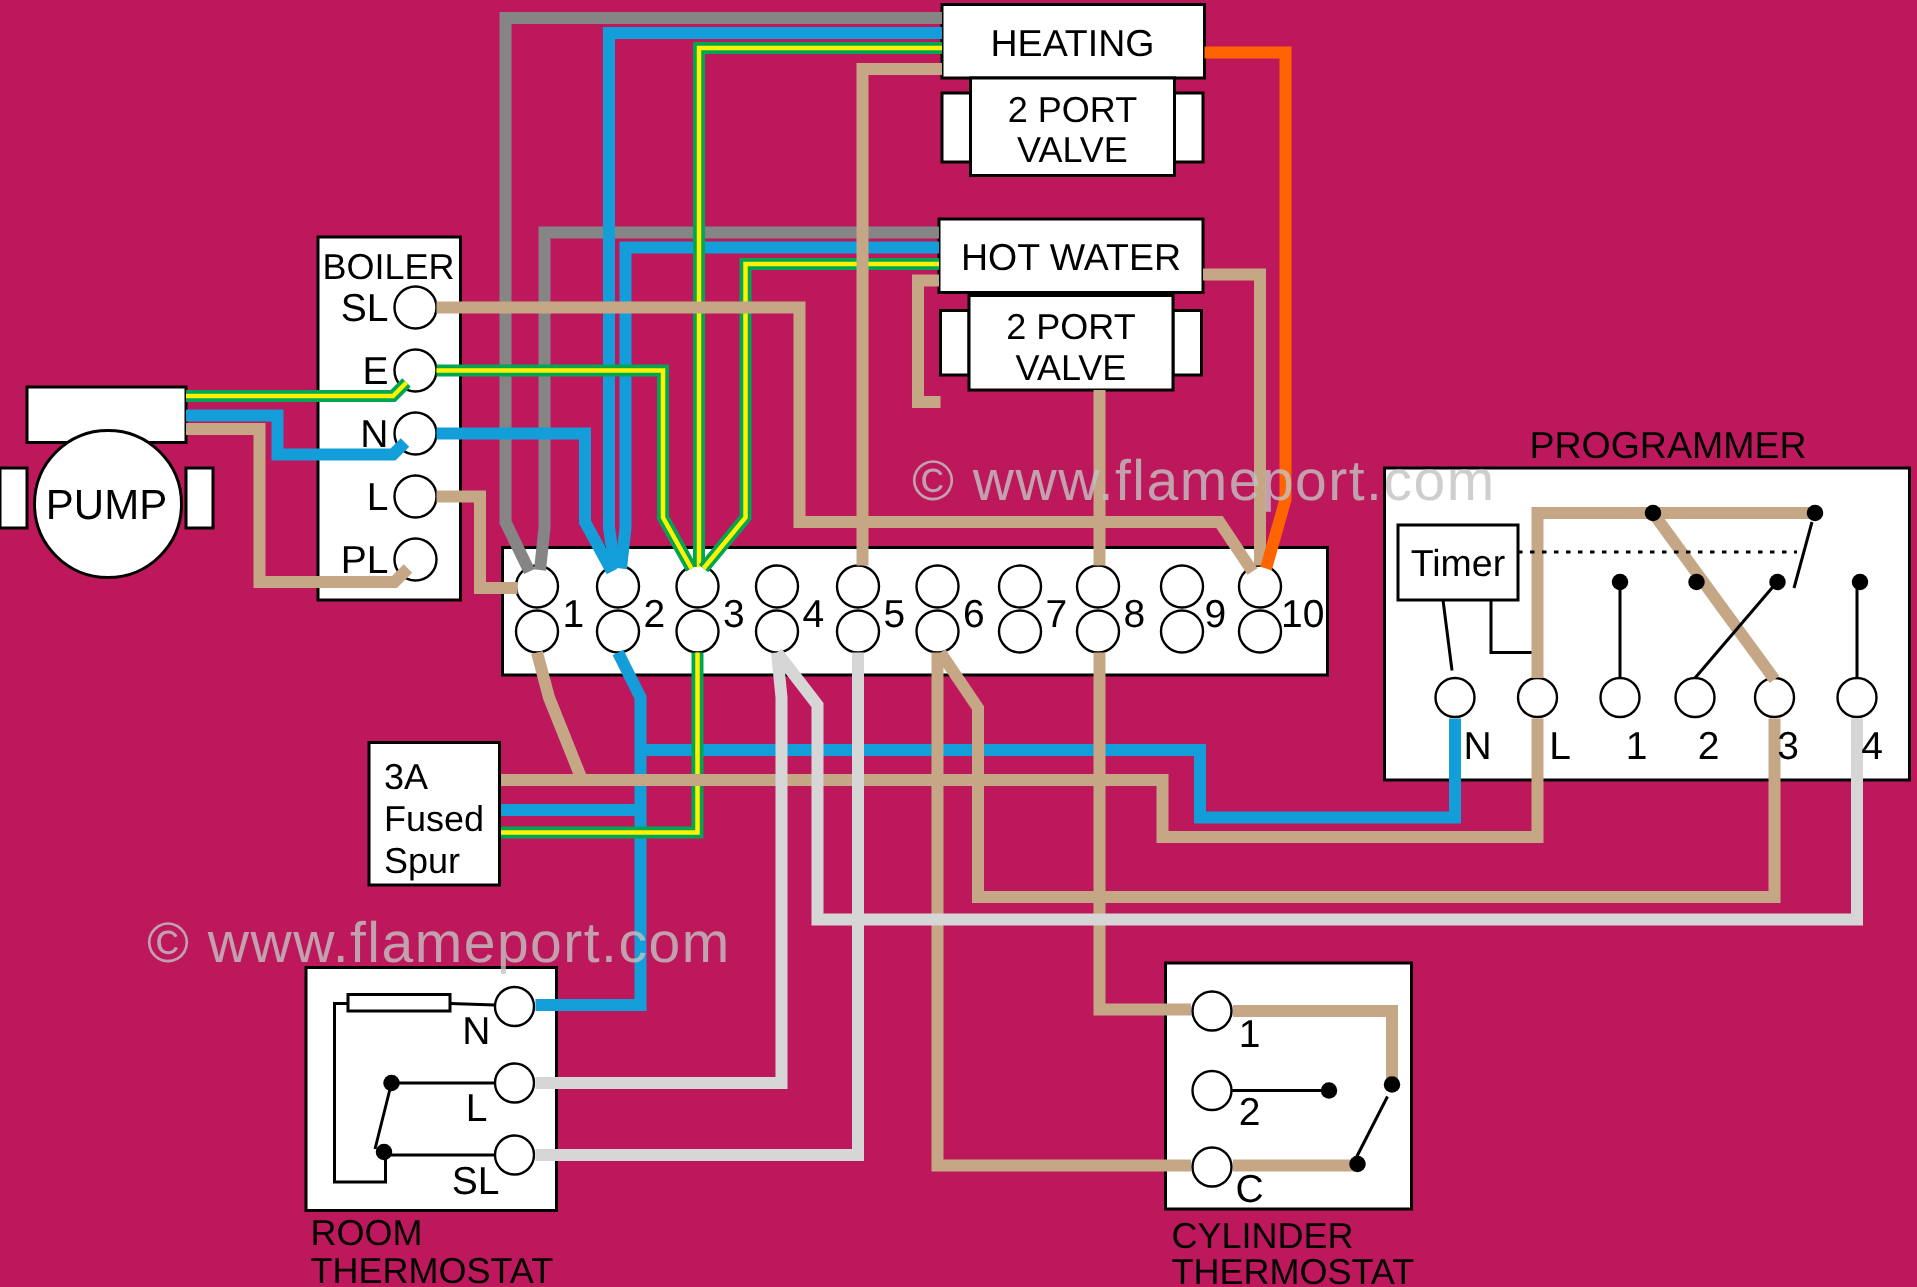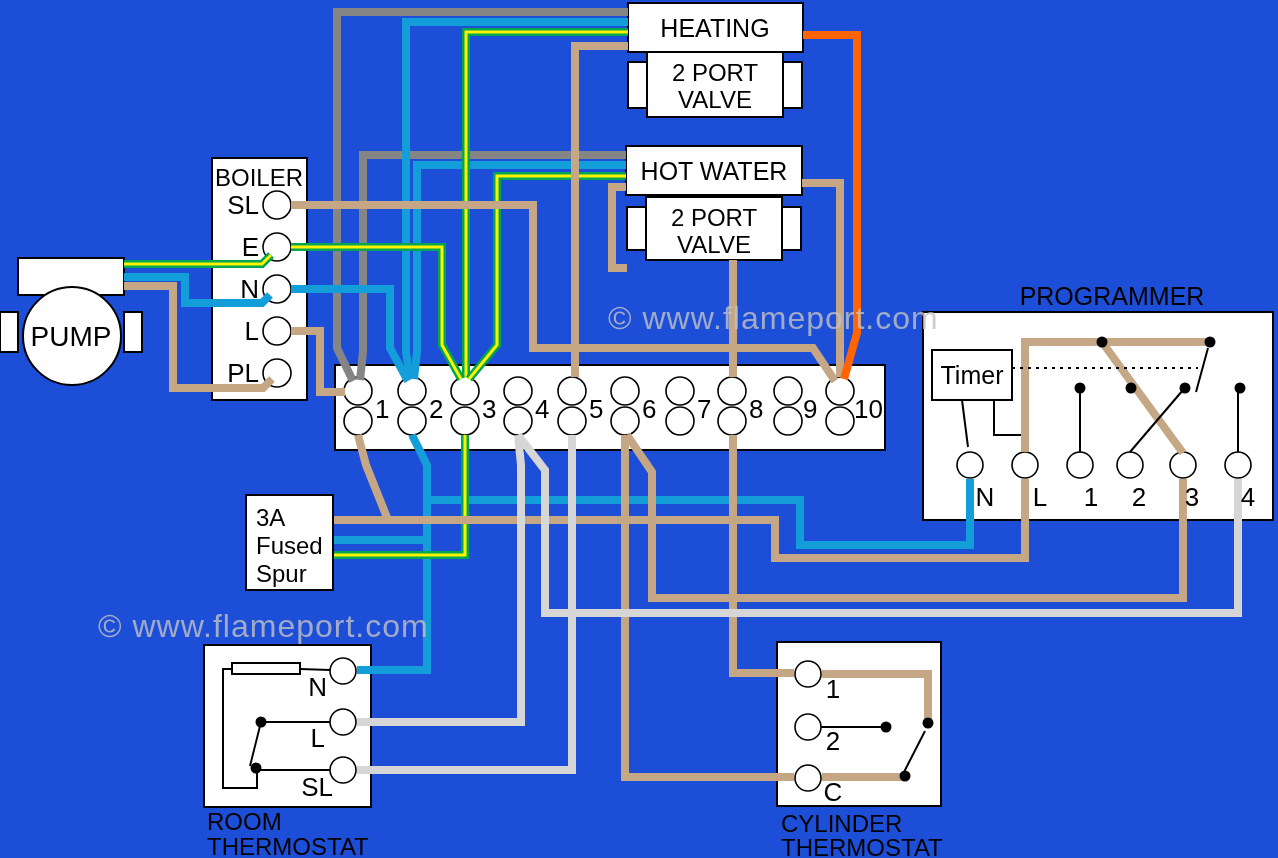--- a/index.html
+++ b/index.html
@@ -1,19 +1,19 @@
 <!DOCTYPE html>
 <html><head>
 <meta charset="utf-8">
 <style>
   html,body{margin:0;padding:0;background:#ffffff;}
-  .stage{position:relative;width:1278px;height:858px;background:#1d4ed8;overflow:hidden;
+  .stage{position:relative;width:1278px;height:858px;background:#be185d;overflow:hidden;
          font-family:"Liberation Sans", sans-serif;}
   .stage svg{position:absolute;left:0;top:0;}
-  .watermark{position:absolute;font-size:32px;color:#c3c3c3;opacity:0.8;white-space:nowrap;
+  .watermark{position:absolute;font-size:38px;color:#c3c3c3;opacity:0.8;white-space:nowrap;
              letter-spacing:1px;pointer-events:none;font-family:"Liberation Sans",sans-serif;}
   .wm1{left:608px;top:300px;}
   .wm2{left:98px;top:608px;}
 </style>
 </head>
 <body>
 
 <div class="stage">
   <svg id="diagram-svg" width="1278" height="858" viewBox="0 0 1278 858">
       <rect x="628" y="3" width="175" height="49" fill="#ffffff" stroke="#000000" stroke-width="2"></rect>

